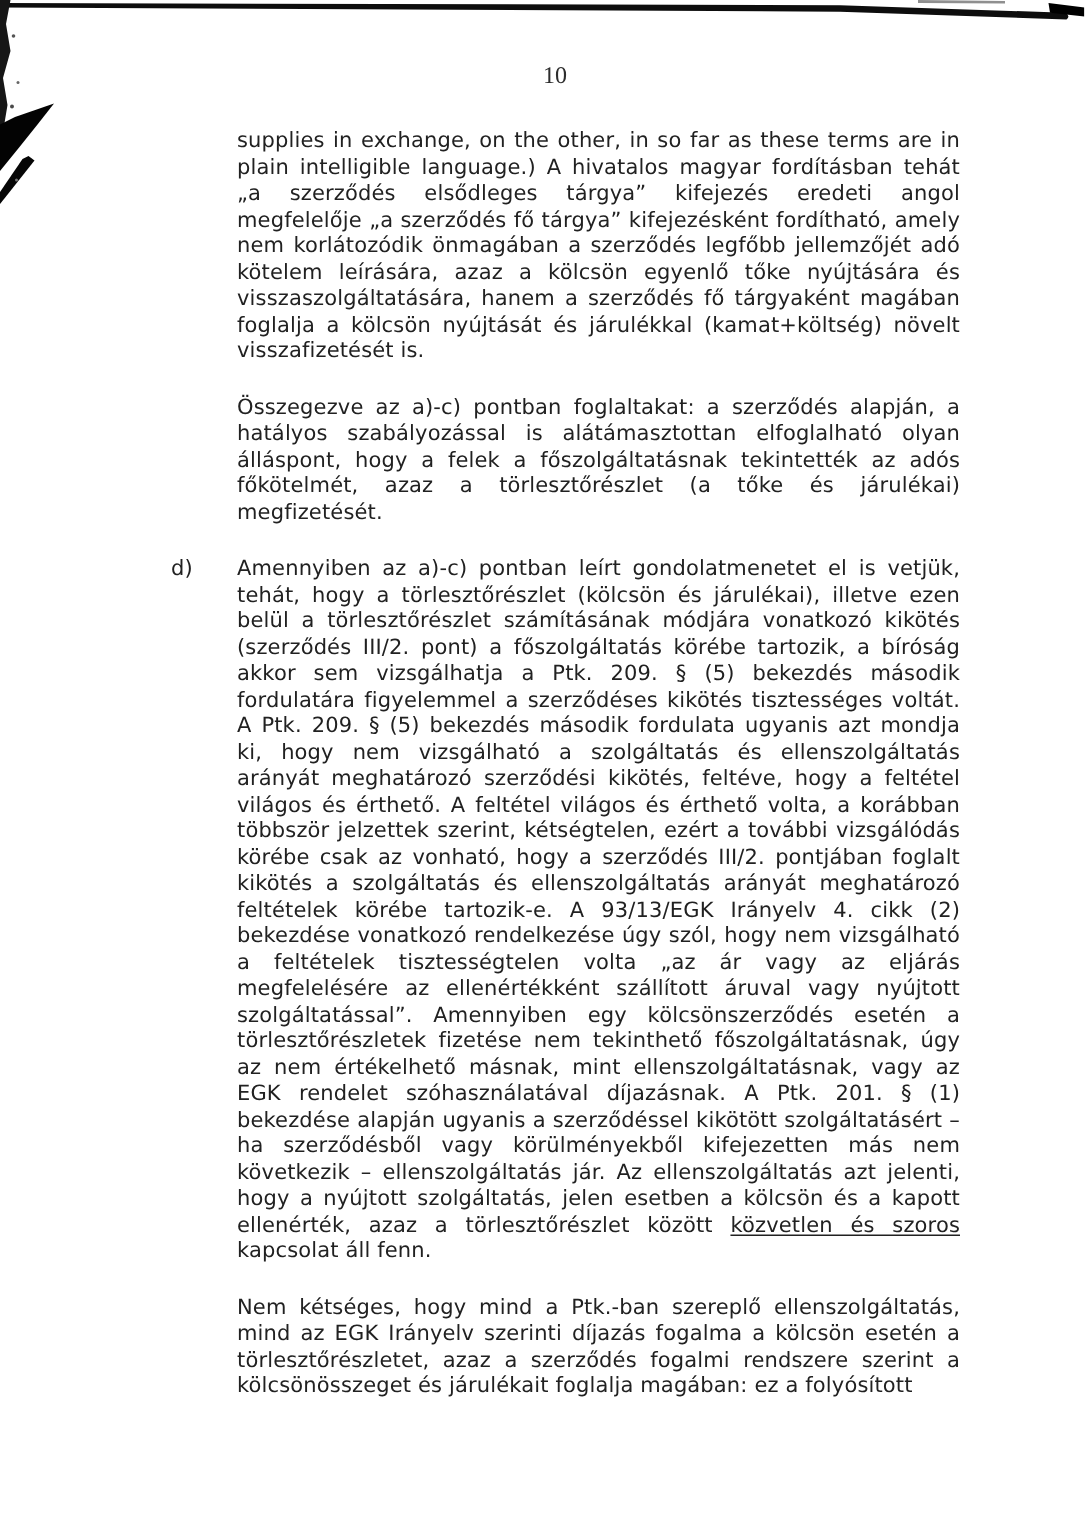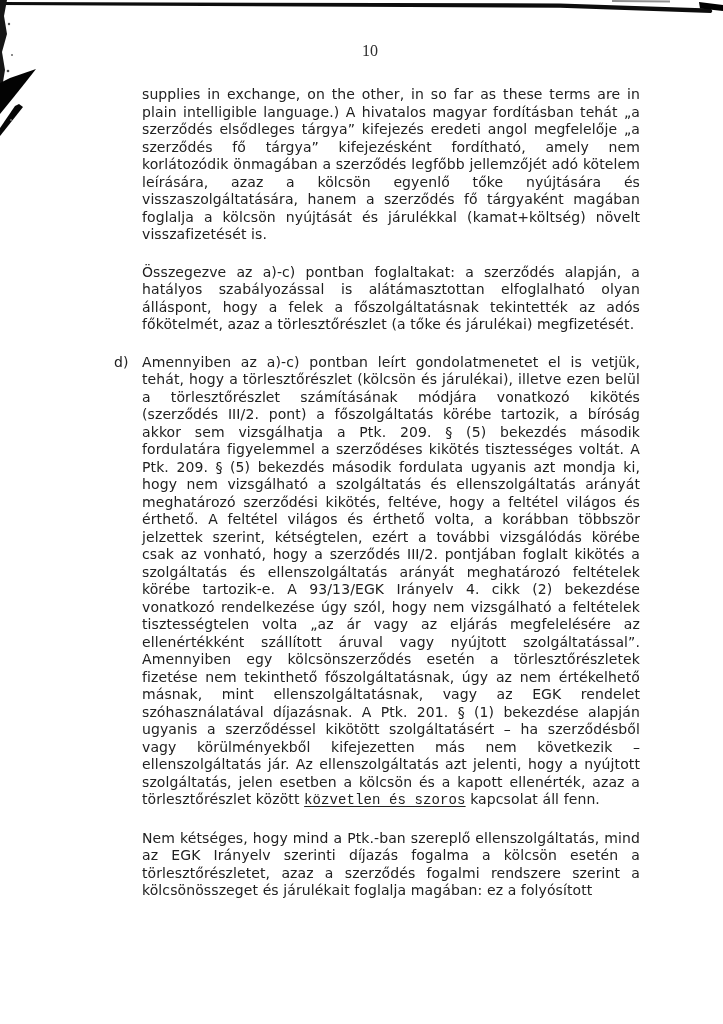--- a/index.html
+++ b/index.html
@@ -38,36 +38,35 @@
     top: 86px;
     width: 498px;
     font-size: 14px;
     line-height: 17.5px;
     color: #212121;
     text-align: justify;
     z-index: 2;
     letter-spacing: 0.1px;
   }
   .para {
-    margin: 0 0 20px 0;
+    margin: 0 0 20px 16px;
   }
   .labeled-para {
     position: relative;
   }
   .labeled-para .p-label {
     position: absolute;
     left: -28px;
     top: 0;
     text-align: left;
   }
   .u {
     text-decoration: underline;
     text-underline-offset: 2px;
     text-decoration-thickness: 1.3px;
-    font-family: Liberation Mono, monospace;
   }
 </style>
 </head>
 <body>
 
 <svg class="scan-artifacts" width="723" height="150" viewBox="0 0 723 150" aria-hidden="true">
 
   <path d="M0,2 L560,3.5 L710,8.5 Q714,10.5 711,13 L560,7.8 L0,5 Z" fill="#0d0d0d"></path>
   <path d="M612,0 L670,0.6 L670,2.4 L612,2 Z" fill="#8f8f8f"></path>
   <path d="M699,2 L723,5 L723,11 L700,8.5 Z" fill="#000000"></path>

